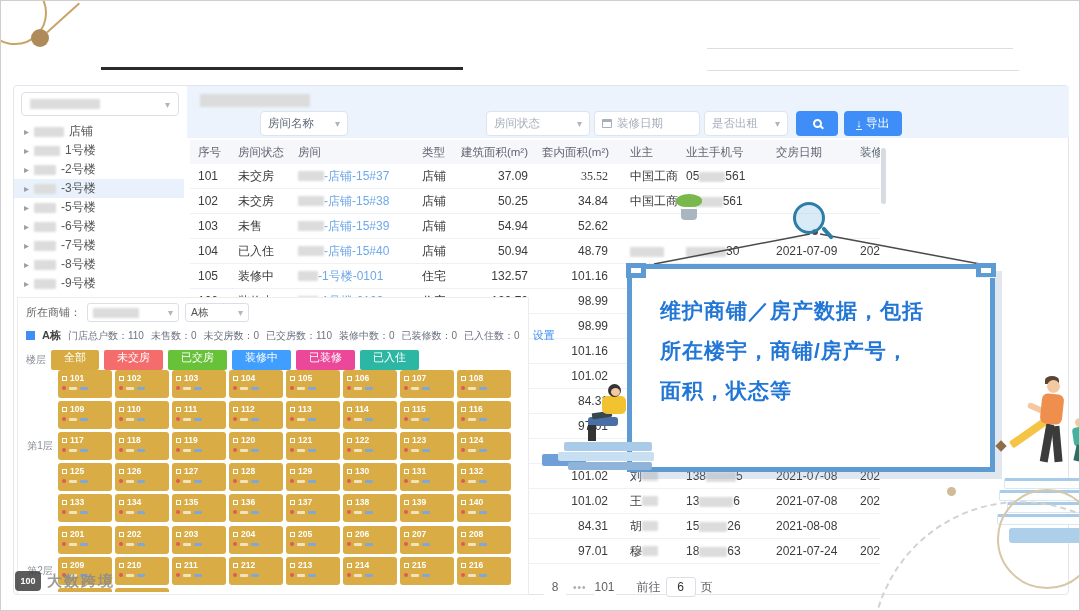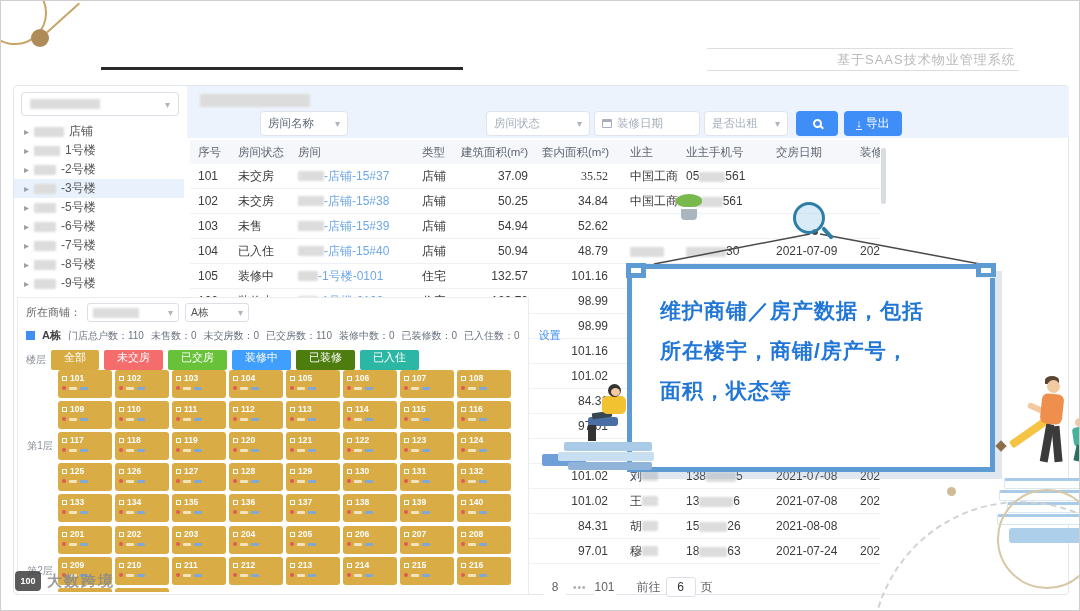--- a/index.html
+++ b/index.html
@@ -196,21 +196,20 @@
 
 <div class="slide">
 
   <div class="deco-tl-ring"></div>
   <div class="deco-tl-dot"></div>
   <div class="deco-tl-line"></div>
 
   <div class="title-underline"></div>
 
   <div class="hline1"></div>
-  <div class="corner-note">基于SAAS技术物业管理系统</div>
   <div class="hline2"></div>
 
   <div class="app">
 
     <div class="topband"></div>
 
     <div class="side-select">
       <span class="bb" style="width:70px"></span>
       <span class="chev">▾</span>
     </div>
@@ -523,31 +522,31 @@
           <span class="chev">▾</span>
         </span>
         <span class="fp-select" style="width:64px">
           <span>A栋</span>
           <span class="chev">▾</span>
         </span>
       </div>
       <div class="fp-row2">
         <span class="bld-ico"></span>
         <span class="bld-name">A栋</span>
-        <span><span style="margin-right: 7px;">门店总户数：110</span><span style="margin-right: 7px;">未售数：0</span><span style="margin-right: 7px;">未交房数：0</span><span style="margin-right: 7px;">已交房数：110</span><span style="margin-right: 7px;">装修中数：0</span><span style="margin-right: 7px;">已装修数：0</span><span style="margin-right: 12px;">已入住数：0</span></span>
+        <span><span style="margin-right: 7px;">门店总户数：110</span><span style="margin-right: 7px;">未售数：0</span><span style="margin-right: 7px;">未交房数：0</span><span style="margin-right: 7px;">已交房数：110</span><span style="margin-right: 7px;">装修中数：0</span><span style="margin-right: 7px;">已装修数：0</span><span style="margin-right: 6px;">已入住数：0</span></span>
         <span class="settings">设置</span>
       </div>
       <div class="fp-row3">
         <span>楼层</span>
         <span style="display:flex;gap:5px">
             <span class="tag" style="background: rgb(216, 171, 66);">全部</span>
             <span class="tag" style="background: rgb(245, 108, 108);">未交房</span>
             <span class="tag" style="background: rgb(103, 194, 58);">已交房</span>
             <span class="tag" style="background: rgb(64, 158, 255);">装修中</span>
-            <span class="tag" style="background: #4d7c0f;">已装修</span>
+            <span class="tag" style="background: #ec4899;">已装修</span>
             <span class="tag" style="background: rgb(43, 183, 163);">已入住</span>
           </span>
       </div>
       <div class="fp-grid">
           <div class="floor-sec">
             <div class="floor-lab">第1层</div>
             <div class="cards">
               <div class="room-card">
                 <div class="rc-top">
                   <span class="rc-ico"></span>

